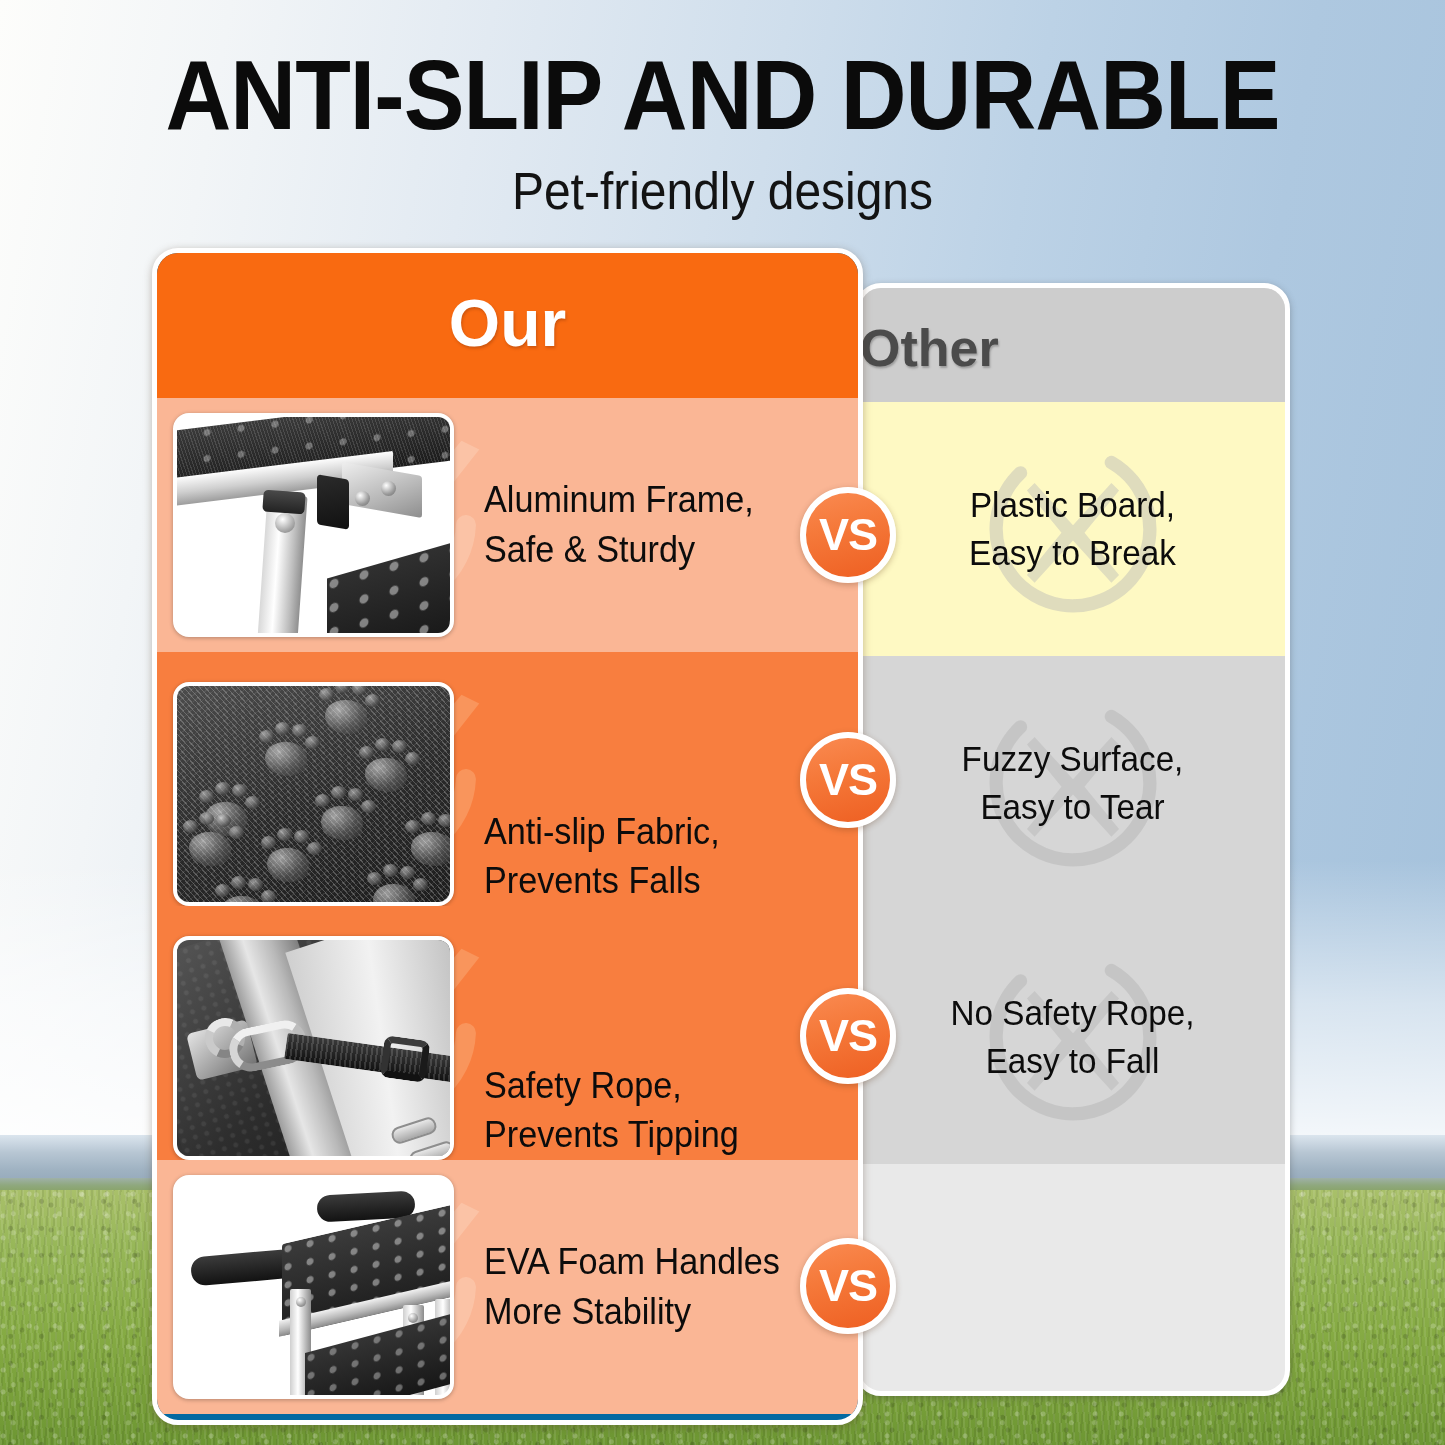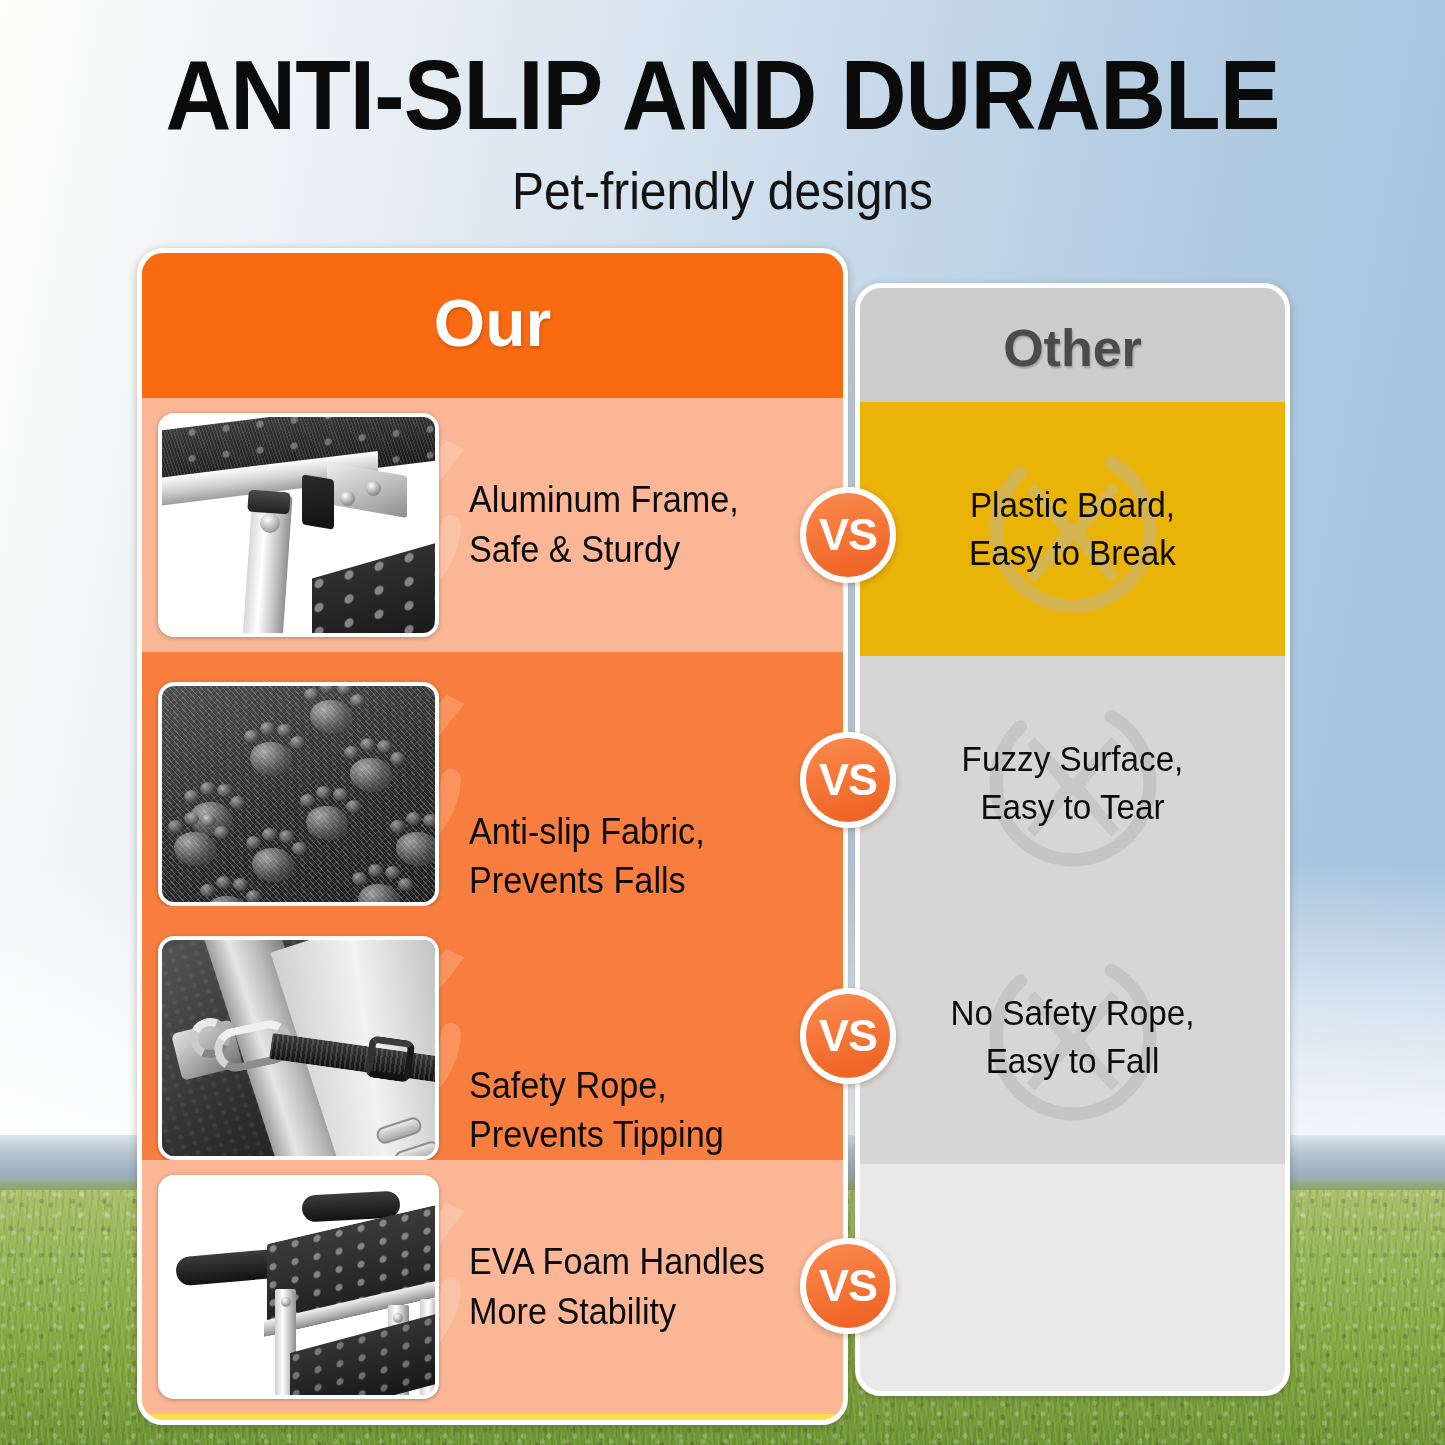--- a/index.html
+++ b/index.html
@@ -72,38 +72,38 @@
     position:absolute;left:855px;top:283px;width:435px;height:1113px;
     background:#e9e9e9;border-radius:26px;
     border:5px solid #ffffff;box-sizing:border-box;
     box-shadow:0 2px 7px rgba(60,60,60,.35);
     overflow:hidden;
   }
   .other-head{
     position:absolute;left:0;top:0;width:100%;height:114px;background:#cdcdcd;
   }
   .other-head-label{
-    position:absolute;left:0;top:30px;width:100%;text-align:center;
+    position:absolute;left:0;top:30px;width:100%;text-align:left;
     font-size:52px;font-weight:bold;color:#4b4b4b;
     text-shadow:1px 2px 2px rgba(140,140,140,.75);
   }
   .other-rows{position:absolute;left:0;top:114px;width:100%;}
   .orow{position:relative;height:254px;box-sizing:border-box;}
-  .orow.light{background:#eab308;}
+  .orow.light{background:#fef9c3;}
   .orow.dark{background:#d6d6d6;}
   .orow-text{
     position:absolute;left:0;top:0;width:100%;height:100%;
     display:flex;flex-direction:column;align-items:center;justify-content:center;
     font-size:35px;line-height:1.38;color:#0c0c0c;text-align:center;
     transform:scaleX(.95);
   }
 
   .panel-our{
-    position:absolute;left:137px;top:248px;width:711px;height:1177px;
-    background:#fde047;border-radius:26px;
+    position:absolute;left:152px;top:248px;width:711px;height:1177px;
+    background:#0369a1;border-radius:26px;
     border:5px solid #ffffff;box-sizing:border-box;
     box-shadow:0 2px 8px rgba(80,60,40,.35);
     overflow:hidden;z-index:3;
   }
   .our-head{
     position:absolute;left:0;top:0;width:100%;height:145px;
     background:#f96a11;
   }
   .our-head-label{
     position:absolute;left:0;top:32px;width:100%;text-align:center;

